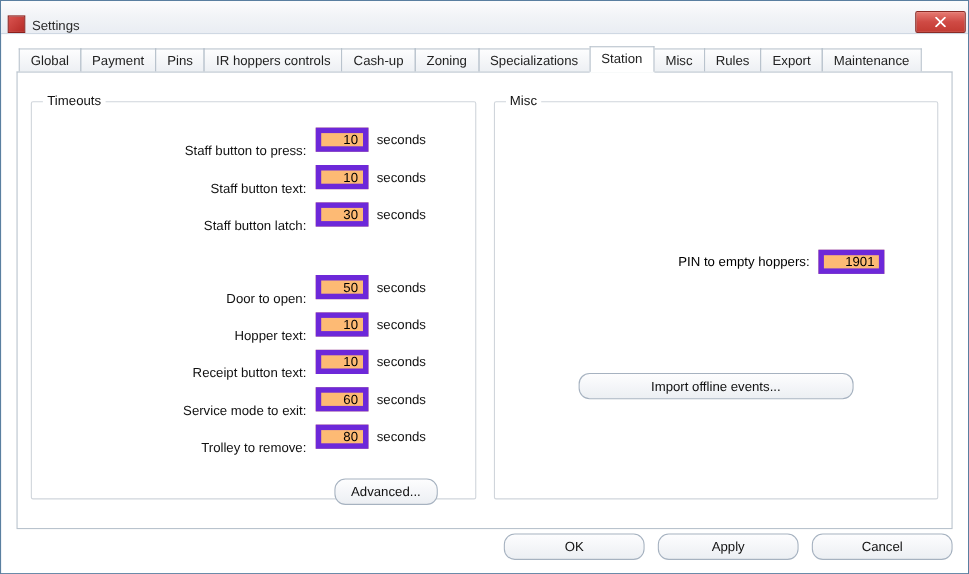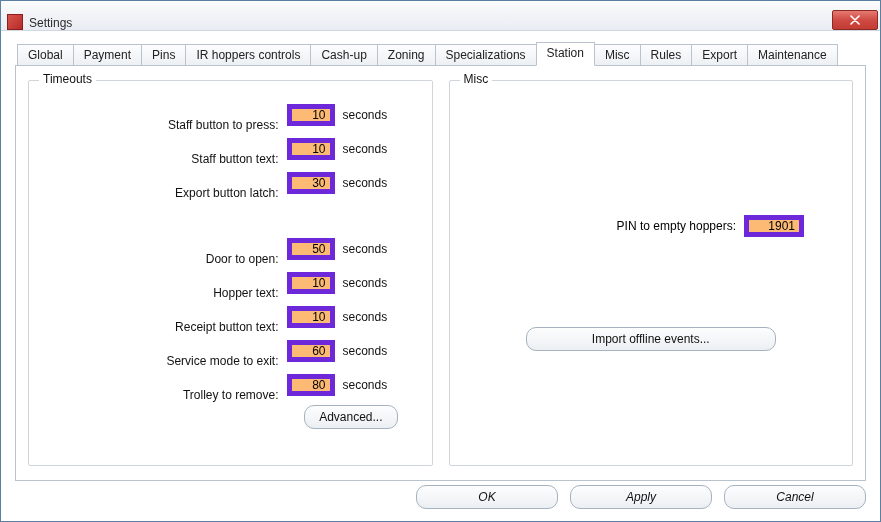--- a/index.html
+++ b/index.html
@@ -68,21 +68,21 @@
       top: 1px;
       padding-bottom: 5px;
     }
     .tabpanel {
       border: 1px solid #b9c3cd;
       border-top: 1px solid #b9c3cd;
       background: #fff;
       height: 416px;
       position: relative;
       display: flex;
-      padding: 14px 12px;
+      padding: 26px 12px;
       gap: 16px;
     }
     .groupbox {
       border: 1px solid #d0d5db;
       border-radius: 2px;
       position: relative;
       flex: 1;
       padding: 20px 14px 14px 14px;
     }
     .groupbox .legend {
@@ -121,31 +121,31 @@
     }
     button.winbtn {
       border: 1px solid #a6b2c0;
       background: linear-gradient(to bottom, #fdfdfe, #eceff3);
       padding: 3px 14px;
       height: 24px;
       cursor: pointer;
       border-radius: 10px;
       color: #111;
     }
-    .advanced-wrap { display: flex; justify-content: flex-end; padding-right: 20px; }
+    .advanced-wrap { display: flex; justify-content: flex-end; padding-right: 20px; margin-top: 18px;}
     .import-wrap { display: flex; justify-content: center; margin-top: 90px; }
     .import-wrap .winbtn { width: 250px; }
     .bottom-buttons {
       position: absolute;
       right: 14px;
       bottom: 12px;
       display: flex;
       gap: 12px;
     }
-    .bottom-buttons .winbtn { width: 142px; font-style: italic; }
+    .bottom-buttons .winbtn { width: 128px; }
 
     .misc-rows { display:flex; flex-direction:column; }
     .misc-row { display:flex; align-items:center; justify-content:flex-end; padding-right: 34px; }
     .misc-row.first { margin-top: 36px; }
     .misc-row.second { margin-top: 114px; }
     .misc-row .label { margin-right: 8px; text-align:right; }
     .misc-row input.pin { width: 60px; text-align:right; }
   </style>
 </head>
 <body>
@@ -186,21 +186,21 @@
             <span class="label">Staff button to press:</span>
             <input class="text" value="10" style="">
             <span class="unit">seconds</span>
           </div>
           <div class="form-row">
             <span class="label">Staff button text:</span>
             <input class="text" value="10" style="">
             <span class="unit">seconds</span>
           </div>
           <div class="form-row">
-            <span class="label">Export button latch:</span>
+            <span class="label">Staff button latch:</span>
             <input class="text" value="30" style="">
             <span class="unit">seconds</span>
           </div>
           <div class="form-row gap-above">
             <span class="label">Door to open:</span>
             <input class="text" value="50" style="">
             <span class="unit">seconds</span>
           </div>
           <div class="form-row">
             <span class="label">Hopper text:</span>

